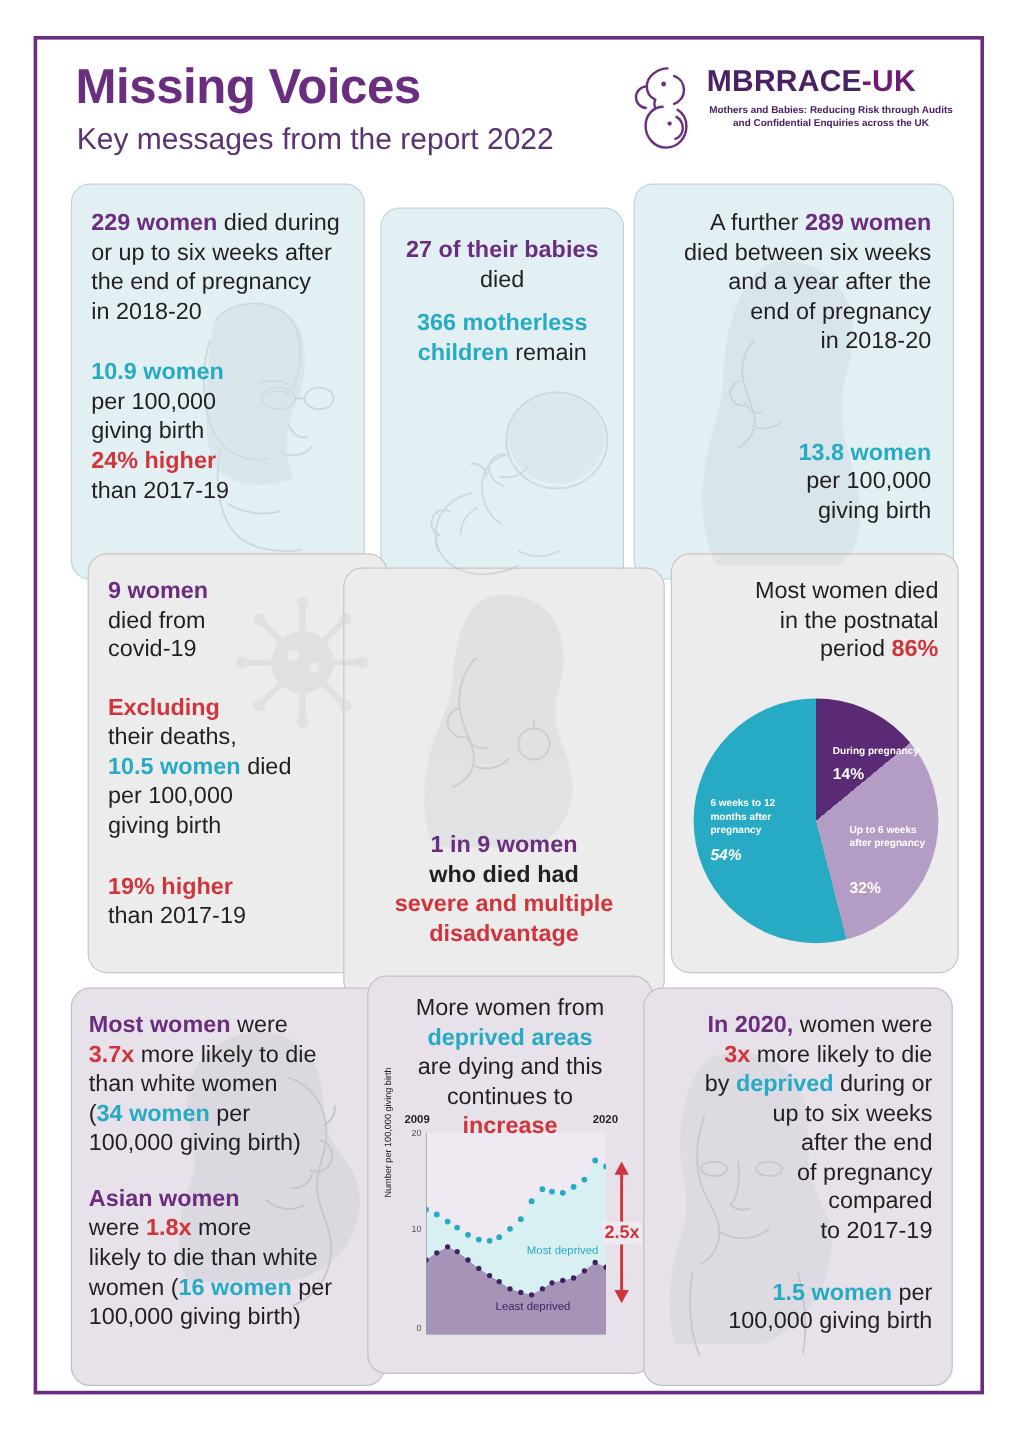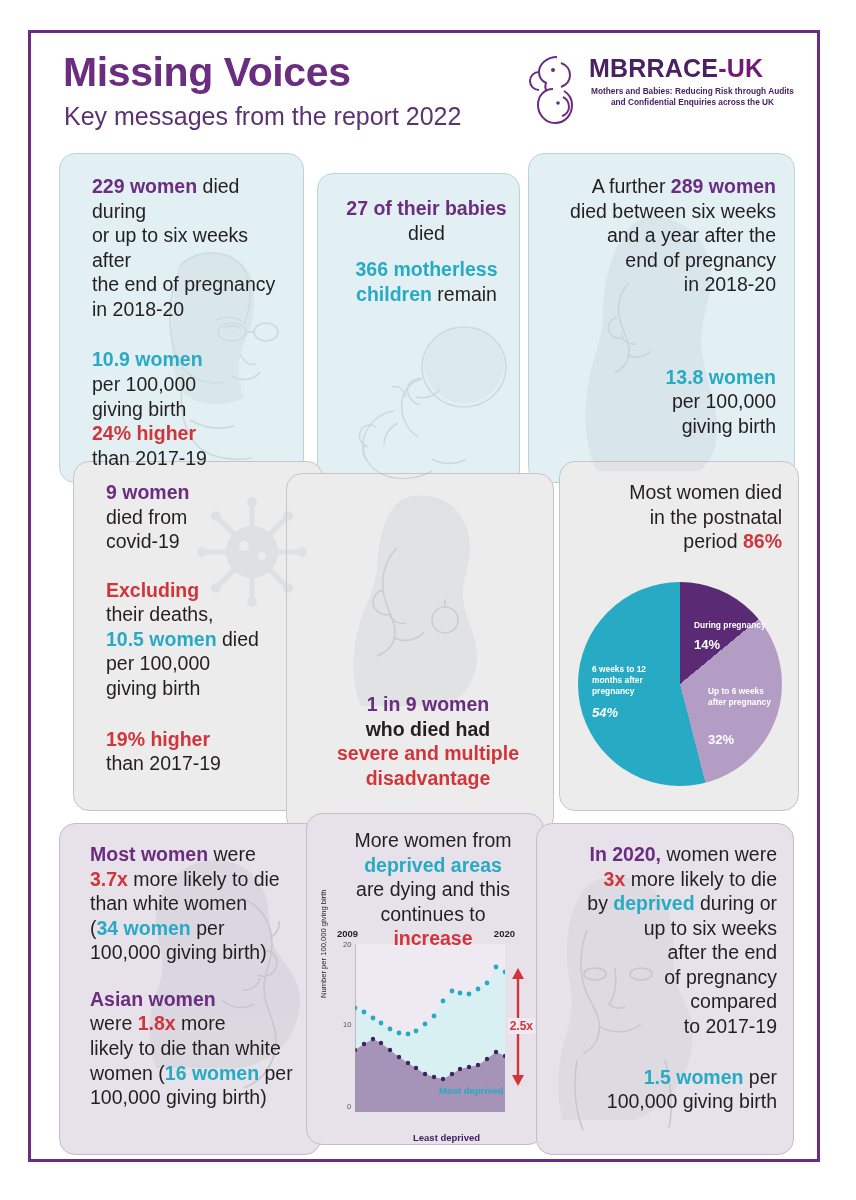--- a/index.html
+++ b/index.html
@@ -18,21 +18,21 @@
   .logo-mark{position:absolute;left:0;top:2px;width:62px;height:72px;}
   .logo-word{position:absolute;left:62px;top:3px;font-size:25px;font-weight:bold;
              color:#4a2163;letter-spacing:0.2px;}
   .logo-word .uk{color:#701a75;text-align:right;}
   .logo-tag{position:absolute;left:63px;top:35px;width:205px;font-size:8.3px;
             font-weight:bold;color:#4a2163;line-height:1.35;text-align:center;}
 
   
   .card{position:absolute;border-radius:16px;border:1px solid #c9c9cf;
         box-sizing:border-box;overflow:hidden;}
-  .card .txt{position:relative;z-index:3;margin-left:16px;}
+  .card .txt{position:relative;z-index:3;}
   .ghost{position:absolute;z-index:1;opacity:.30;pointer-events:none;}
 
   .b-blue{background:#e2f0f3;border-color:#bcd4d9;}
   .b-grey{background:#ececec;border-color:#c6c6c6;}
   .b-lav {background:#e7e2ea;border-color:#c4bccb;}
 
   .p{color:#231f20;font-size:19.5px;line-height:1.26;}
   .purple{color:#6b2d7f;font-weight:bold;}
   .teal{color:#27aac4;font-weight:bold;}
   .red{color:#d0353c;font-weight:bold;}
@@ -61,22 +61,22 @@
        background:conic-gradient(#5b2a75 0 14%,#b49dc4 14% 46%,#27aac4 46% 100%);}
   .pie-lbl{position:absolute;color:#ffffff;font-size:8.4px;font-weight:bold;line-height:1.3;}
   .pie-pct{font-size:13px;font-weight:bold;}
 
   
   .chart{position:absolute;left:14px;top:128px;width:210px;height:192px;}
   .yr{position:absolute;font-size:9.5px;font-weight:bold;color:#231f20;}
   .ylab{position:absolute;left:-2px;top:56px;width:90px;font-size:7.6px;color:#231f20;
         transform:rotate(-90deg);transform-origin:0 0;white-space:nowrap;}
   .tick{position:absolute;font-size:7.5px;color:#555;}
-  .sr-lbl{position:absolute;font-size:9.5px;font-weight:bold;margin-top:48px;}
-  .x25{position:absolute;right:2px;top:70px;font-size:12px;font-weight:bold;color:#d0353c;
+  .sr-lbl{position:absolute;font-size:9.5px;font-weight:normal;}
+  .x25{position:absolute;right:2px;top:70px;font-size:15px;font-weight:bold;color:#d0353c;
        background:#efeaf1;padding:1px 2px;}
 </style>
 </head>
 <body>
 
 <div class="poster">
 
   <div class="header">
     <div class="title">Missing Voices</div>
     <div class="subtitle">Key messages from the report 2022</div>

